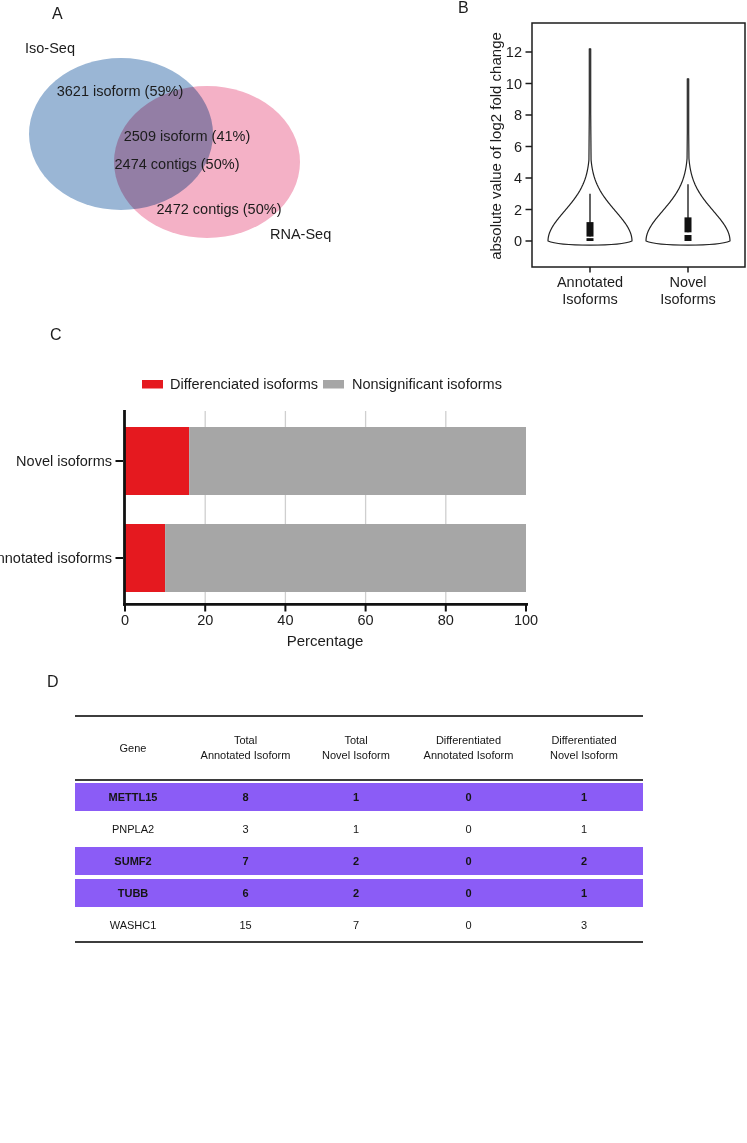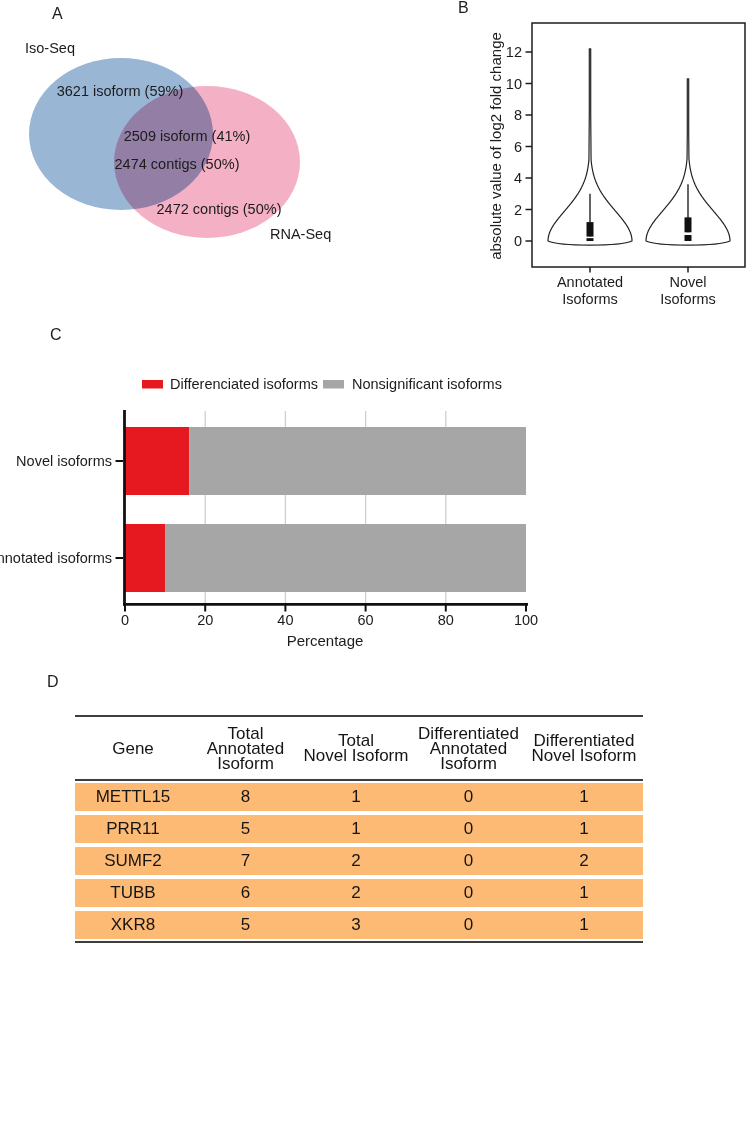--- a/index.html
+++ b/index.html
@@ -12,33 +12,34 @@
   .panel-letter{font-size:16px;}
   .venn-text{font-size:14.5px;}
   .axis-tick-label{font-size:14.5px;}
   .cat-label{font-size:14.5px;}
   .legend-label{font-size:14.5px;}
   .axis-title{font-size:15px;}
   .gene-table{
     position:absolute;left:75px;top:715px;width:568px;
     border-collapse:collapse;table-layout:fixed;
     border-top:2px solid #3d3d3d;border-bottom:2px solid #3d3d3d;
-    font-size:17px;color:#151515;z-index:2;
+    font-size:11px;color:#151515;z-index:2;
   }
   .gene-table thead tr{border-bottom:2px solid #3d3d3d;}
   .gene-table th{
     font-weight:normal;text-align:center;vertical-align:middle;
     height:62px;line-height:15px;padding:0;
   }
   .gene-table td{
     text-align:center;vertical-align:middle;height:32px;padding:0;
   }
   .gene-table tr.shaded td{
-    background:#fdba74;
+    background:#8b5cf6;
     box-shadow:inset 0 2px 0 #ffffff, inset 0 -2px 0 #ffffff;
+    font-weight:bold;
   }
 </style>
 </head>
 <body>
 
 <div class="page">
 
   <svg id="fig-svg" width="747" height="1143" viewBox="0 0 747 1143">
 
     <text class="panel-letter" x="52" y="19">A</text>
@@ -174,43 +175,43 @@
         </tr>
     </thead>
     <tbody id="gene-table-body">
         <tr class="shaded">
           <td>METTL15</td>
           <td>8</td>
           <td>1</td>
           <td>0</td>
           <td>1</td>
         </tr>
-        <tr class="shaded">
-          <td>PRR11</td>
-          <td>5</td>
+        <tr>
+          <td>PNPLA2</td>
+          <td>3</td>
           <td>1</td>
           <td>0</td>
           <td>1</td>
         </tr>
         <tr class="shaded">
           <td>SUMF2</td>
           <td>7</td>
           <td>2</td>
           <td>0</td>
           <td>2</td>
         </tr>
         <tr class="shaded">
           <td>TUBB</td>
           <td>6</td>
           <td>2</td>
           <td>0</td>
           <td>1</td>
         </tr>
-        <tr class="shaded">
-          <td>XKR8</td>
-          <td>5</td>
+        <tr>
+          <td>WASHC1</td>
+          <td>15</td>
+          <td>7</td>
+          <td>0</td>
           <td>3</td>
-          <td>0</td>
-          <td>1</td>
         </tr>
       </tbody>
   </table>
 </div>
 
 </body></html>

